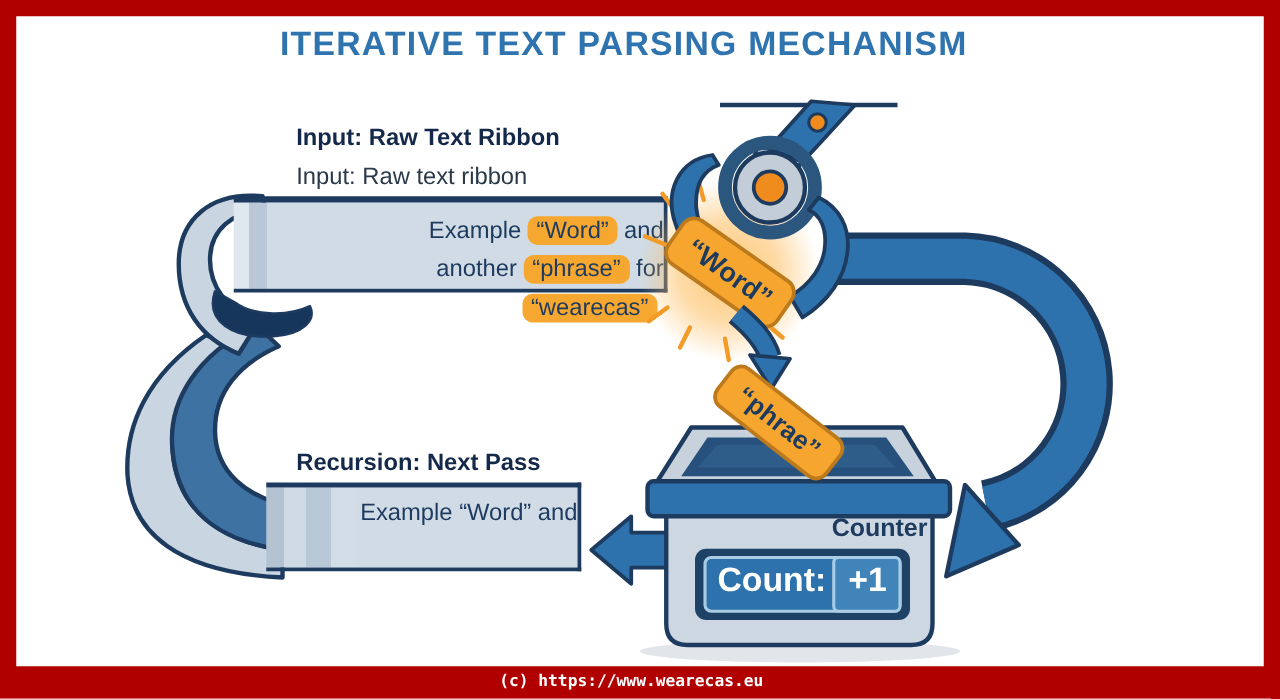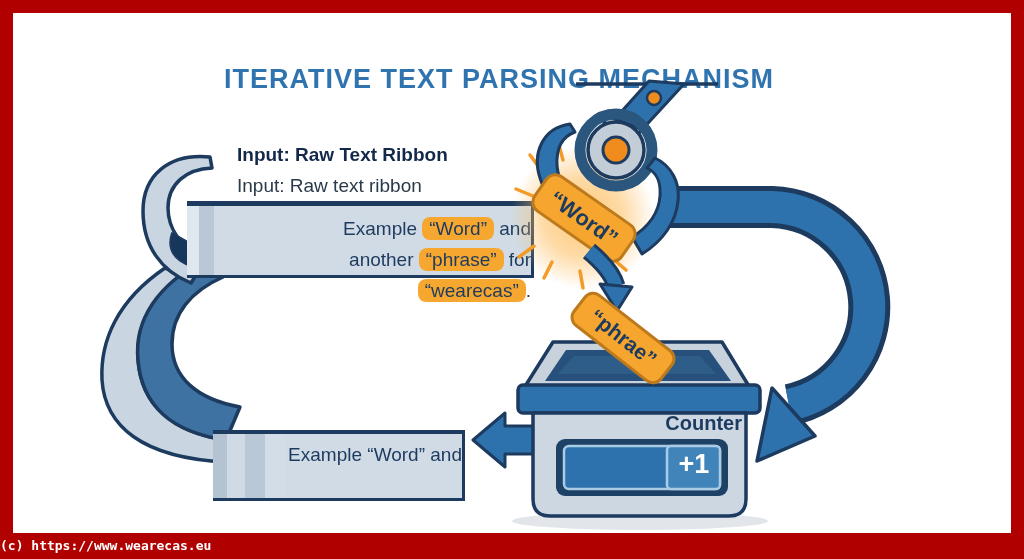--- a/index.html
+++ b/index.html
@@ -45,26 +45,26 @@
   #count-text{
     left:574px;top:449px;width:88px;
     font-size:27px;font-weight:bold;color:#ffffff;
   }
   #count-value{
     left:666px;top:449px;width:56px;text-align:center;
     font-size:27px;font-weight:bold;color:#ffffff;
   }
   #footer{
     left:0;top:533px;width:1010px;height:26px;line-height:26px;
-    text-align:left;padding-right:14px;
+    text-align:center;padding-right:14px;
     font-family:"DejaVu Sans Mono",monospace;font-weight:bold;
     font-size:13px;color:#ffffff;
   }
   svg{position:absolute;left:0;top:0;}
-  .z1{z-index:1;} .z2{z-index:2;margin-top:44px;} .z3{z-index:3;} .z4{z-index:4;}
+  .z1{z-index:1;} .z2{z-index:2;} .z3{z-index:3;} .z4{z-index:4;}
 </style>
 </head>
 <body>
 
 <div id="frame">
   <div id="canvas"></div>
 
   <svg class="z1" width="1024" height="559" viewBox="0 0 1024 559">
 
     <g>
@@ -98,20 +98,21 @@
   <div class="abs z2" id="title">ITERATIVE TEXT PARSING MECHANISM</div>
 
   <div class="abs z2 heading" style="left:237px;top:100px;">Input: Raw Text Ribbon</div>
   <div class="abs z2 subheading" style="left:237px;top:131px;">Input: Raw text ribbon</div>
 
   <div class="abs z2 ribbon" id="ribbon-input">
     <div><span>Example </span><span class="chip">“Word”</span><span> and</span></div>
     <div><span>another </span><span class="chip">“phrase”</span><span> for </span><span class="chip">“wearecas”</span><span>.</span></div>
   </div>
 
+  <div class="abs z2 heading" style="left:237px;top:360px;">Recursion: Next Pass</div>
 
   <div class="abs z2 ribbon" id="ribbon-recursion">
     <div>Example “Word” and</div>
   </div>
 
   <svg class="z3" width="1024" height="559" viewBox="0 0 1024 559">
     <defs>
       <radialGradient id="glow" cx="50%" cy="50%" r="50%">
         <stop offset="0%" stop-color="#ffc979" stop-opacity="0.95"></stop>
         <stop offset="55%" stop-color="#fdbd5e" stop-opacity="0.55"></stop>
@@ -155,16 +156,17 @@
       <polygon points="600,284 632,287 617,311" fill="#2e72ad" stroke="#1d3a5f" stroke-width="3" stroke-linejoin="round"></polygon>
     </g>
 
     <g transform="translate(623,338) rotate(38)">
       <rect x="-55" y="-19" width="110" height="38" rx="10" fill="#f6a62f" stroke="#bd7a1c" stroke-width="3"></rect>
       <text x="0" y="7" text-anchor="middle" font-family="Liberation Sans, sans-serif" font-size="21" font-weight="600" fill="#1d3a5f">“phrae”</text>
     </g>
   </svg>
 
   <div class="abs z4" id="counter-label">Counter</div>
+  <div class="abs z4" id="count-text">Count:</div>
   <div class="abs z4" id="count-value">+1</div>
 
   <div class="abs z4" id="footer">(c) https://www.wearecas.eu</div>
 </div>
 
 </body></html>

